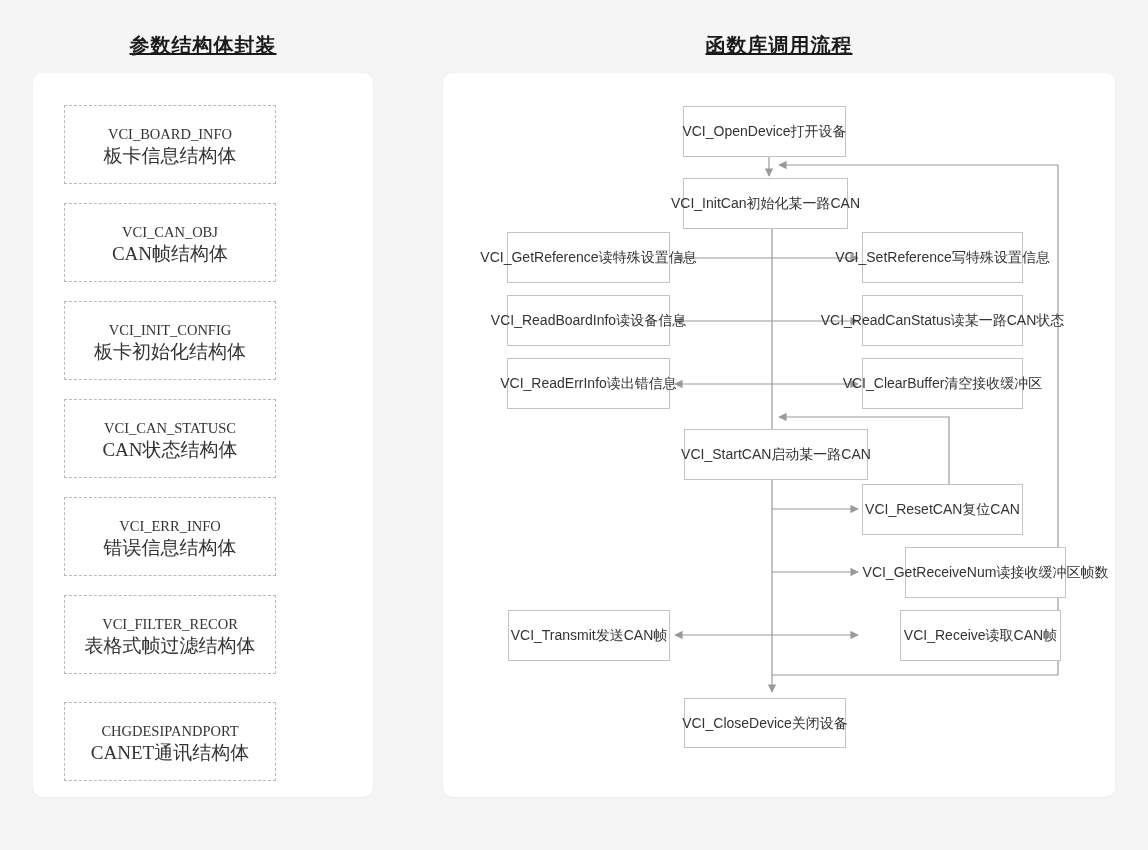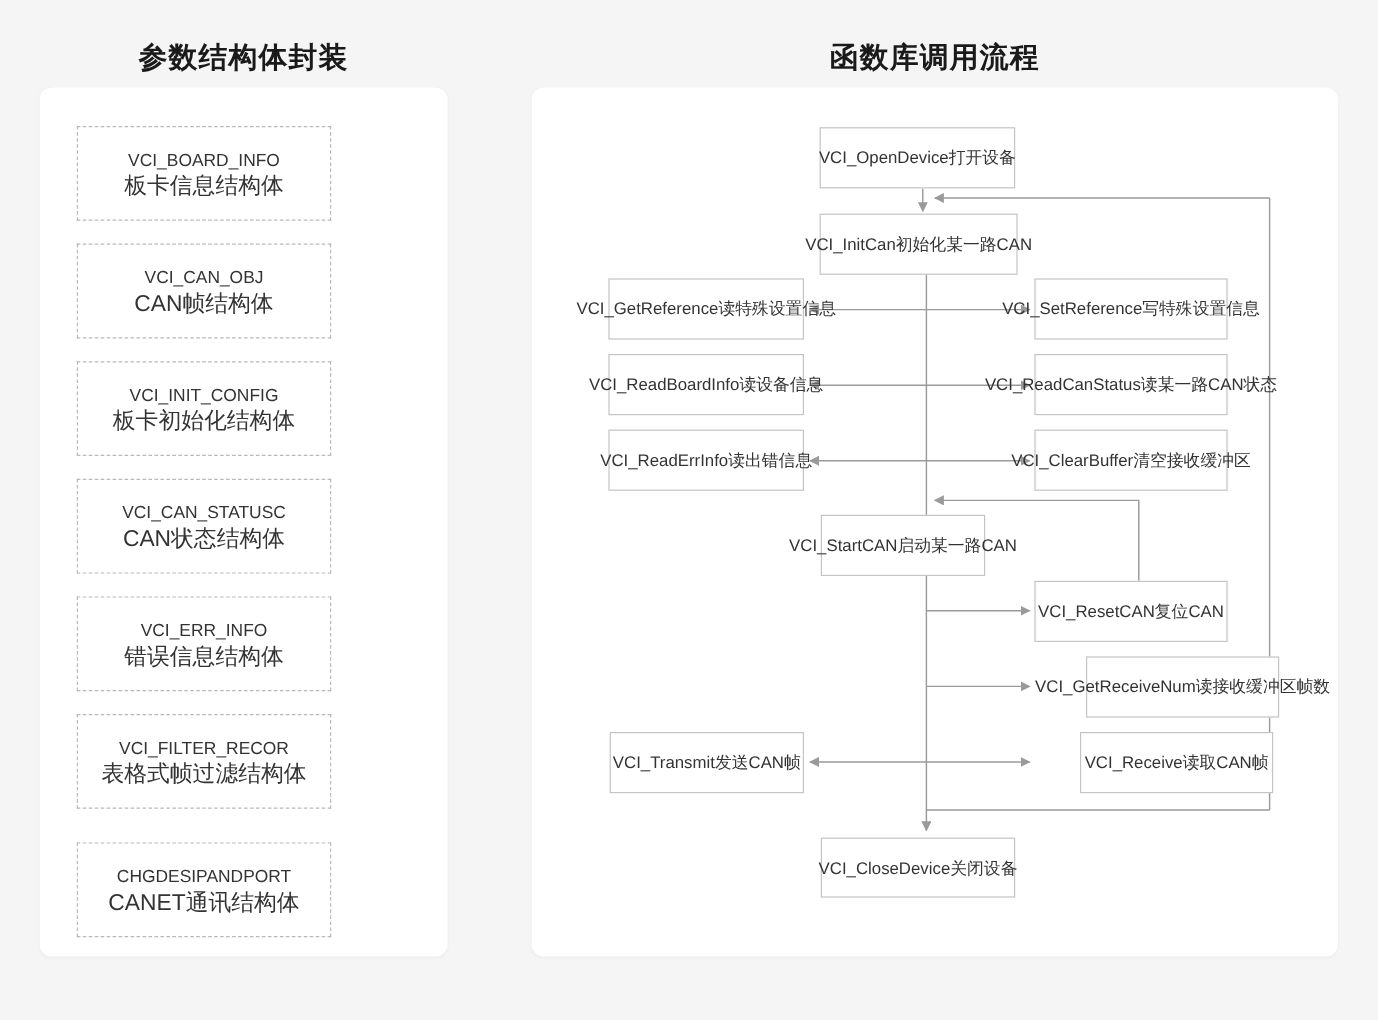--- a/index.html
+++ b/index.html
@@ -15,26 +15,27 @@
     position: relative;
   }
   .page {
     position: absolute;
     inset: 0;
   }
 
   
   .panel-title {
     position: absolute;
-    font-size: 24px;
+    font-size: 20px;
     font-weight: bold;
     color: #1a1a1a;
     letter-spacing: 1px;
     white-space: nowrap;
     text-align: center;
+    text-decoration: underline;
   }
   #title-left  { left: 33px;  width: 340px; top: 32px; }
   #title-right { left: 443px; width: 672px; top: 32px; }
 
   
   .card {
     position: absolute;
     background: #ffffff;
     border-radius: 10px;
     box-shadow: 0 1px 3px rgba(0,0,0,0.04);
@@ -48,20 +49,21 @@
     left: 64px;
     width: 212px;
     height: 79px;
     border: 1px dashed #b9b9b9;
     box-sizing: border-box;
     display: flex;
     flex-direction: column;
     align-items: center;
     justify-content: center;
     background: #ffffff;
+    font-family: Liberation Serif, serif;
   }
   .struct-box .line1 {
     font-size: 14.5px;
     color: #333333;
     line-height: 22px;
     white-space: nowrap;
   }
   .struct-box .line2 {
     font-size: 19px;
     color: #333333;
@@ -209,21 +211,21 @@
 
   <div class="flow-box" style="left:507px; top:358px; width:163px; height:51px;">
     <span class="line1">VCI_ReadErrInfo</span>
     <span class="line2">读出错信息</span>
   </div>
   <div class="flow-box" style="left:862px; top:358px; width:161px; height:51px;">
     <span class="line1">VCI_ClearBuffer</span>
     <span class="line2">清空接收缓冲区</span>
   </div>
 
-  <div class="flow-box" style="left:684px; top:429px; width:137px; height:51px;justify-content:center;">
+  <div class="flow-box" style="left:684px; top:429px; width:184px; height:51px;justify-content:center;">
     <span class="line1">VCI_StartCAN</span>
     <span class="line2">启动某一路CAN</span>
   </div>
 
   <div class="flow-box" style="left:862px; top:484px; width:161px; height:51px;">
     <span class="line1">VCI_ResetCAN</span>
     <span class="line2">复位CAN</span>
   </div>
 
   <div class="flow-box" style="left:862px; top:547px; width:161px; height:51px;margin-left:43px;">

